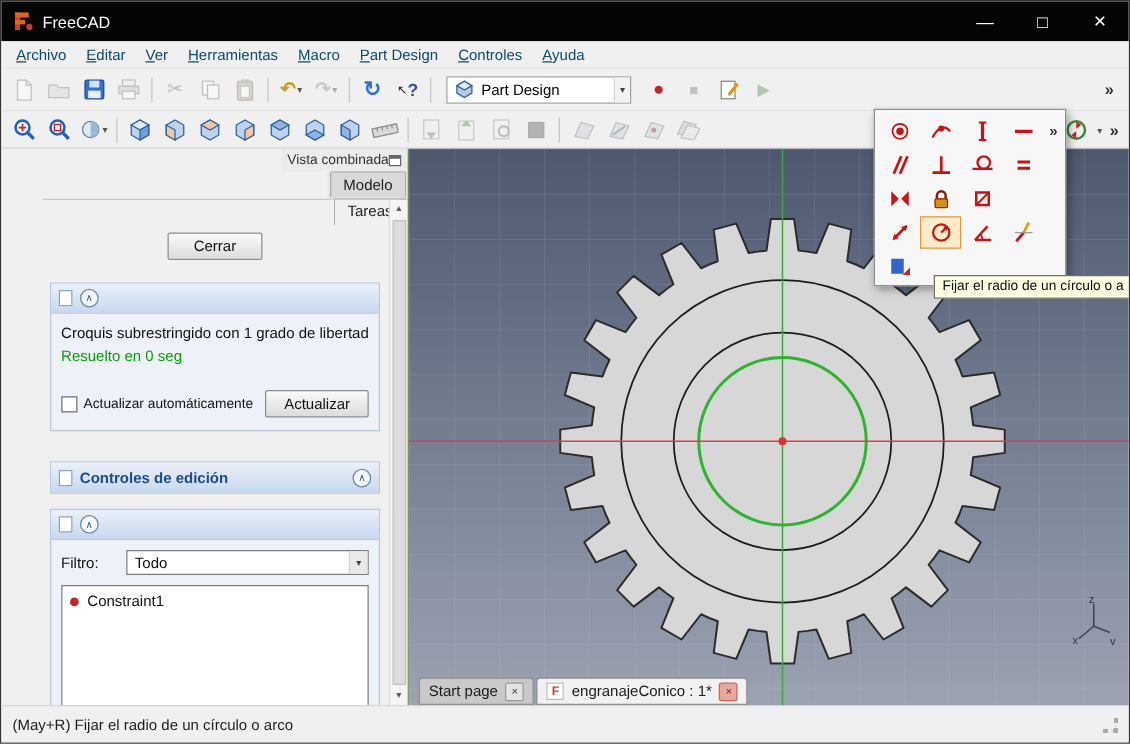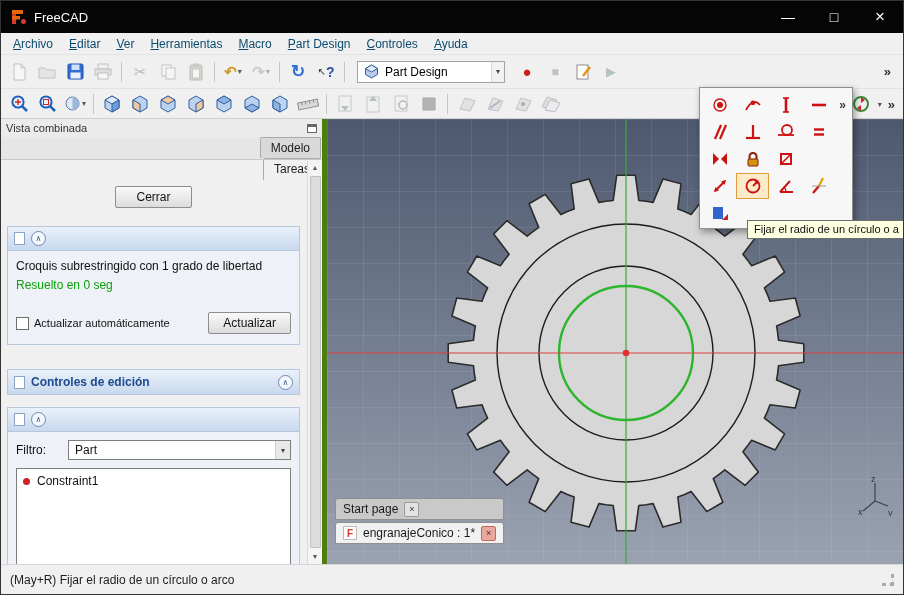--- a/index.html
+++ b/index.html
@@ -29,21 +29,21 @@
   .glyph { font-size:15px; line-height:1; }
   .combo { display:flex; align-items:center; gap:6px; background:#fff; border:1px solid #a3a3a3; height:22px; padding:0 0 0 6px; margin:0 8px; font-size:12px; width:148px; }
   .combo .combo-arrow { margin-left:auto; font-size:8px; color:#444; border-left:1px solid #d6d6d6; height:100%; display:flex; align-items:center; padding:0 4px; background:#f2f2f2; }
   .tb-overflow { margin-left:auto; font-weight:bold; color:#333; font-size:13px; padding:0 8px; }
   .tb2-right { position:absolute; right:4px; top:90px; display:flex; align-items:center; gap:2px; z-index:5; }
 
   
   .main { position:absolute; top:118px; left:0; right:0; bottom:30px; display:flex; }
 
   
-  .sidepanel { width:326px; flex:none; background:#f0f0f0; border-right:5px solid #4d7c0f; display:flex; flex-direction:column; position:relative; }
+  .sidepanel { width:326px; flex:none; background:#f0f0f0; border-right:1px solid #4d7c0f; display:flex; flex-direction:column; position:relative;align-items:flex-end; }
   .dock-header { height:18px; background:#ebebeb; display:flex; align-items:center; padding:0 5px; font-size:11px; color:#333; }
   .float-icon { margin-left:auto; width:10px; height:9px; border:1px solid #666; border-top-width:3px; background:#fff; }
   .panel-tabs { display:flex; align-items:flex-end; height:22px; padding-left:2px; background:#e6e6e6;flex-direction:column; }
   .ptab { font-size:12px; padding:3px 10px; background:#d9d9d9; border:1px solid #ababab; border-bottom:none; border-radius:2px 2px 0 0; margin-right:1px; color:#222; }
   .ptab.active { background:#f0f0f0; padding-bottom:4px; }
   .panel-body { flex:1; position:relative; padding:6px 22px 0 6px; overflow:hidden; border-top:1px solid #c9c9c9; }
 
   .vscroll { position:absolute; top:0; right:0; bottom:0; width:15px; background:#f4f4f4; border-left:1px solid #dadada; display:flex; flex-direction:column; align-items:center; }
   .vs-arrow { height:15px; width:100%; display:flex; align-items:center; justify-content:center; font-size:7px; color:#5a5a5a; }
   .vs-thumb { flex:1; width:11px; background:#dcdcdc; border:1px solid #c0c0c0; border-radius:1px; margin:1px 0; }
@@ -75,21 +75,21 @@
 
   
   .viewport { flex:1; position:relative; overflow:hidden;
     background:
       repeating-linear-gradient(to right, rgba(200,210,228,0.12) 0px, rgba(200,210,228,0.12) 1px, transparent 1px, transparent 36px),
       repeating-linear-gradient(to bottom, rgba(200,210,228,0.12) 0px, rgba(200,210,228,0.12) 1px, transparent 1px, transparent 36px),
       linear-gradient(#4d586f, #9ba3b2);
   }
   .sketch-svg { position:absolute; top:0; left:0; }
 
-  .doc-tabs { position:absolute; left:8px; bottom:20px; display:flex; gap:2px;flex-direction:column; }
+  .doc-tabs { position:absolute; left:8px; bottom:0; display:flex; gap:2px; }
   .dtab { height:22px; display:flex; align-items:center; gap:6px; padding:0 7px; background:#c9c9c9; border:1px solid #8f8f8f; border-radius:3px 3px 0 0; font-size:12px; color:#1a1a1a; }
   .dtab.active { background:#f1f1f1; }
   .tab-close { width:15px; height:15px; border:1px solid #9b9b9b; background:#e3e3e3; display:flex; align-items:center; justify-content:center; font-size:9px; color:#333; border-radius:2px; }
   .dtab.active .tab-close { background:#e9a79d; border-color:#c26a59; }
   .mini-logo { width:14px; height:14px; background:#fff; border:1px solid #bbb; display:flex; align-items:center; justify-content:center; font-size:10px; font-weight:bold; color:#d43b2a; }
 
   .axis-ind { position:absolute; right:10px; bottom:48px; }
 
   
   .statusbar { position:absolute; bottom:0; left:0; right:0; height:30px; background:#f0f0f0; border-top:1px solid #d6d6d6; display:flex; align-items:center; padding:0 9px; font-size:12px; color:#1d1d1d; }
@@ -407,21 +407,21 @@
 
         <div class="section">
           <div class="sec-header">
             <span class="sec-doc-icon"></span>
             <span class="collapse-btn">∧</span>
           </div>
           <div class="sec-body">
             <div class="filter-row">
               <span>Filtro:</span>
               <span class="fcombo">
-                <span>Part</span>
+                <span>Todo</span>
                 <span class="combo-arrow">▾</span>
               </span>
             </div>
             <div class="listbox">
               <div class="litem">
                 <span class="bullet"></span>
                 <span>Constraint1</span>
               </div>
             </div>
           </div>

